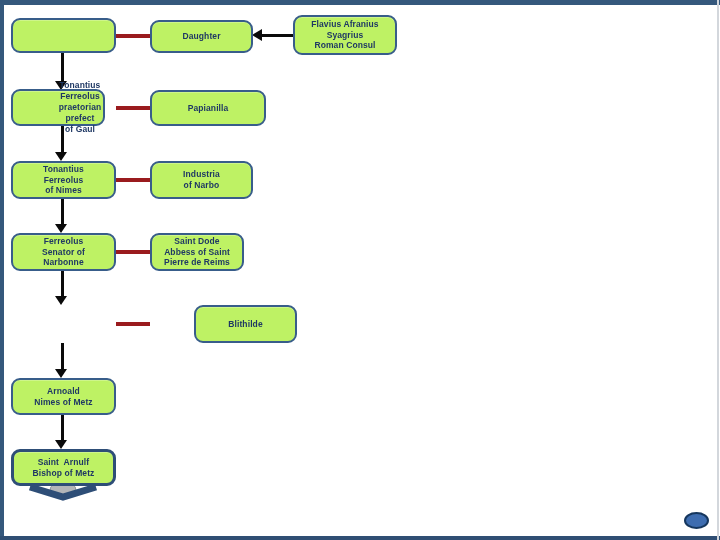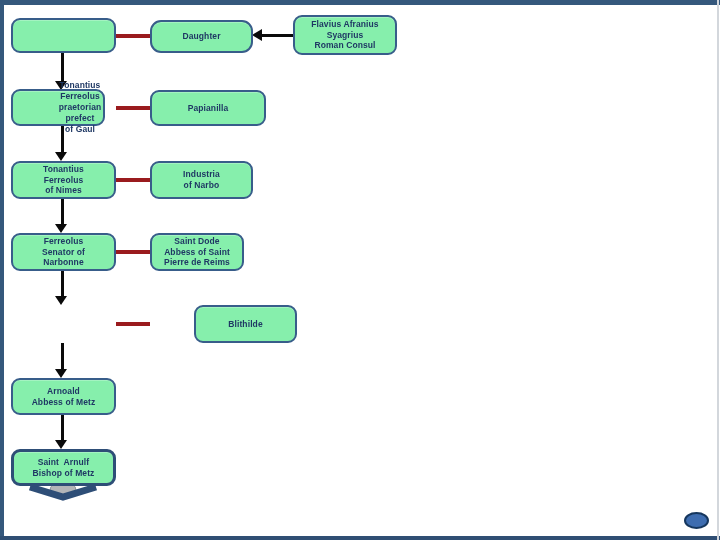--- a/index.html
+++ b/index.html
@@ -9,21 +9,21 @@
   }
   
   .frame-top{position:absolute;left:0;top:0;width:720px;height:5px;background:#35587C;}
   .frame-left{position:absolute;left:0;top:0;width:4px;height:540px;background:#35587C;}
   .frame-bottom{position:absolute;left:0;top:536px;width:720px;height:4px;background:#2F4E73;}
   .frame-right{position:absolute;left:717px;top:0;width:2px;height:540px;background:#D3D7DC;}
 
   
   .node{
     position:absolute;z-index:2;box-sizing:border-box;
-    background:#86efac;border:2px solid #385D8A;border-radius:9px;
+    background:#bef264;border:2px solid #385D8A;border-radius:9px;
     display:flex;align-items:center;justify-content:center;text-align:center;
     box-shadow:inset 0 1px 0 rgba(255,255,255,.25);
   }
   .node--strong{border-width:3px;border-color:#2E4E77;}
   .nl{
     white-space:pre-line;color:#1F3864;font-size:8.5px;line-height:1.28;
     font-weight:bold;letter-spacing:.1px;padding:0 2px;
   }
   
   .mline{position:absolute;left:116px;width:34px;height:4px;background:#9A1B1E;z-index:1;}
@@ -95,28 +95,28 @@
 Ferreolus
 of Nimes</span>
   </div>
   <div class="node" style="left:11px;top:233px;width:105px;height:38px;">
     <span class="nl">Ferreolus
 Senator of
 Narbonne</span>
   </div>
   <div class="node" style="left:11px;top:378px;width:105px;height:37px;">
     <span class="nl">Arnoald
-Abbess of Metz</span>
+Nimes of Metz</span>
   </div>
   <div class="node node--strong" style="left:11px;top:449px;width:105px;height:37px;">
     <span class="nl">Saint&nbsp; Arnulf
 Bishop of Metz</span>
   </div>
 
-  <div class="node" style="left:150px;top:20px;width:103px;height:33px;border-radius:11px;">
+  <div class="node" style="left:150px;top:20px;width:103px;height:33px;">
     <span class="nl">Daughter</span>
   </div>
   <div class="node" style="left:150px;top:90px;width:116px;height:36px;">
     <span class="nl">Papianilla</span>
   </div>
   <div class="node" style="left:150px;top:161px;width:103px;height:38px;justify-content:center;">
     <span class="nl">Industria
 of Narbo</span>
   </div>
   <div class="node" style="left:150px;top:233px;width:94px;height:38px;">

